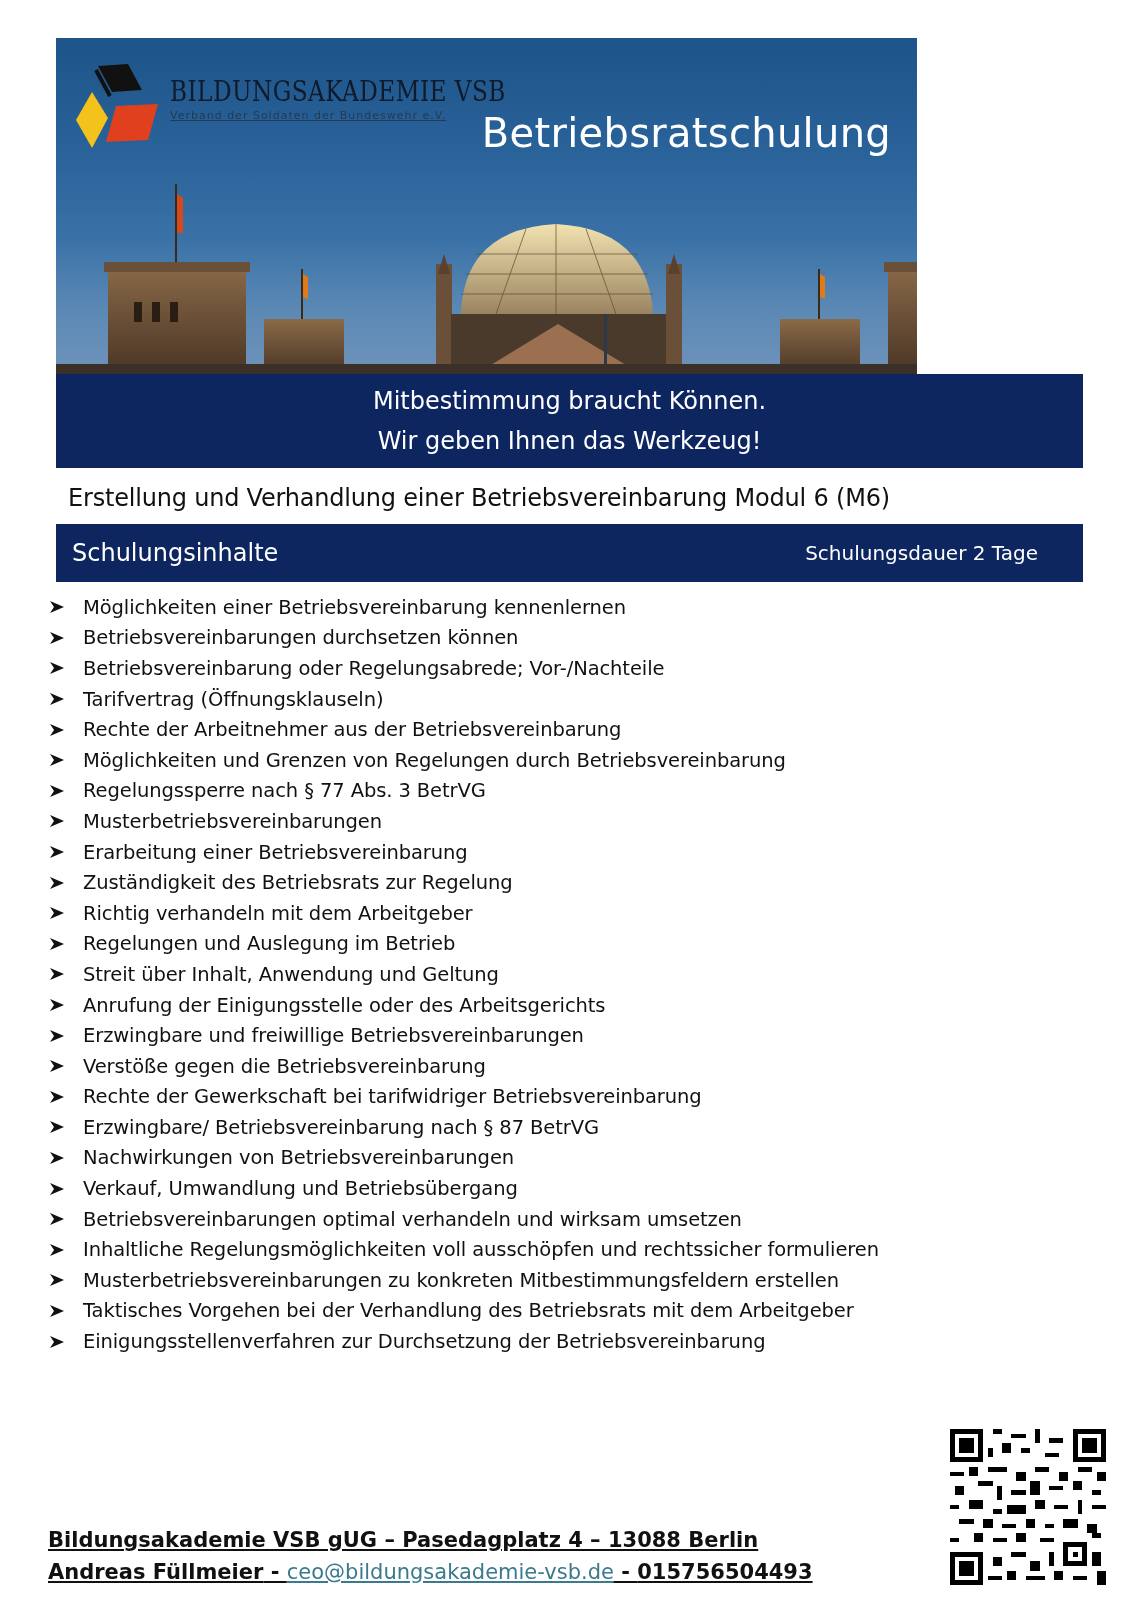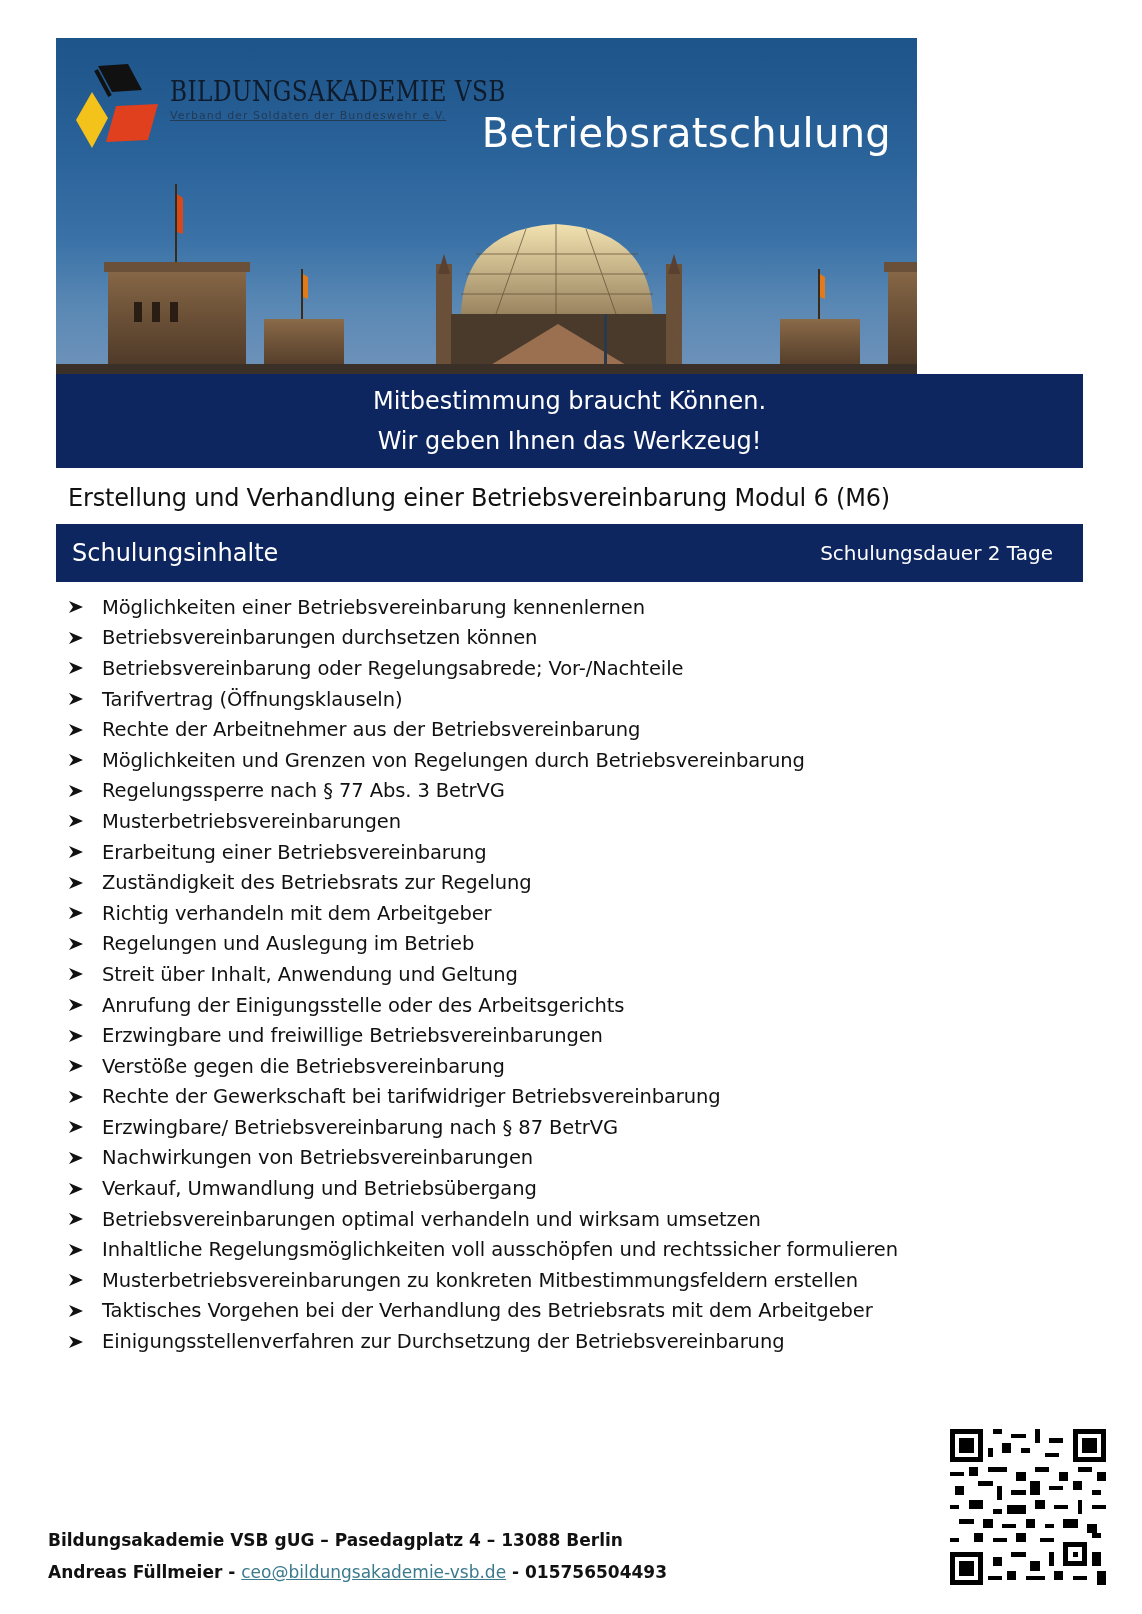--- a/index.html
+++ b/index.html
@@ -44,34 +44,34 @@
 
     .module-title {
       position: absolute; left: 68px; top: 484px; font-size: 24px; color: #111;
       white-space: nowrap; letter-spacing: -0.2px;
     }
 
     .section-bar {
       position: absolute; left: 56px; top: 524px; width: 1027px; height: 58px;
       background: #0d2660; color: #ffffff;
       display: flex; align-items: center; justify-content: space-between;
-      padding: 0 30px 0 16px;
+      padding: 0 45px 0 16px;
     }
     .section-bar .left { font-size: 24px; }
     .section-bar .right { font-size: 20px; }
 
     
-    .topics { position: absolute; left: 65px; top: 592px; width: 1000px; list-style: none; }
+    .topics { position: absolute; left: 46px; top: 592px; width: 1000px; list-style: none; }
     .topic { display: flex; align-items: center; height: 30.6px; font-size: 19.5px; color: #111; white-space: nowrap; }
     .topic .arrow { width: 37px; display: inline-flex; align-items: center; justify-content: flex-start; padding-left: 3px; }
     .topic .arrow svg { width: 16px; height: 16px; }
     .topic .label { letter-spacing: -0.1px; }
 
     
-    .footer { position: absolute; left: 48px; top: 1524px; font-size: 17px; line-height: 32px; color: #111; white-space: nowrap; }
+    .footer { position: absolute; left: 48px; top: 1524px; font-size: 21px; line-height: 32px; color: #111; white-space: nowrap; text-decoration: underline; }
     .footer .line1 { font-weight: bold; }
     .footer .line2 { font-weight: bold; }
     .footer a { color: #3a7a8c; text-decoration: underline; font-weight: normal; }
 
     .qr { position: absolute; left: 950px; top: 1429px; width: 156px; height: 156px; }
   </style>
 </head>
 <body>
 
 <div class="page">

